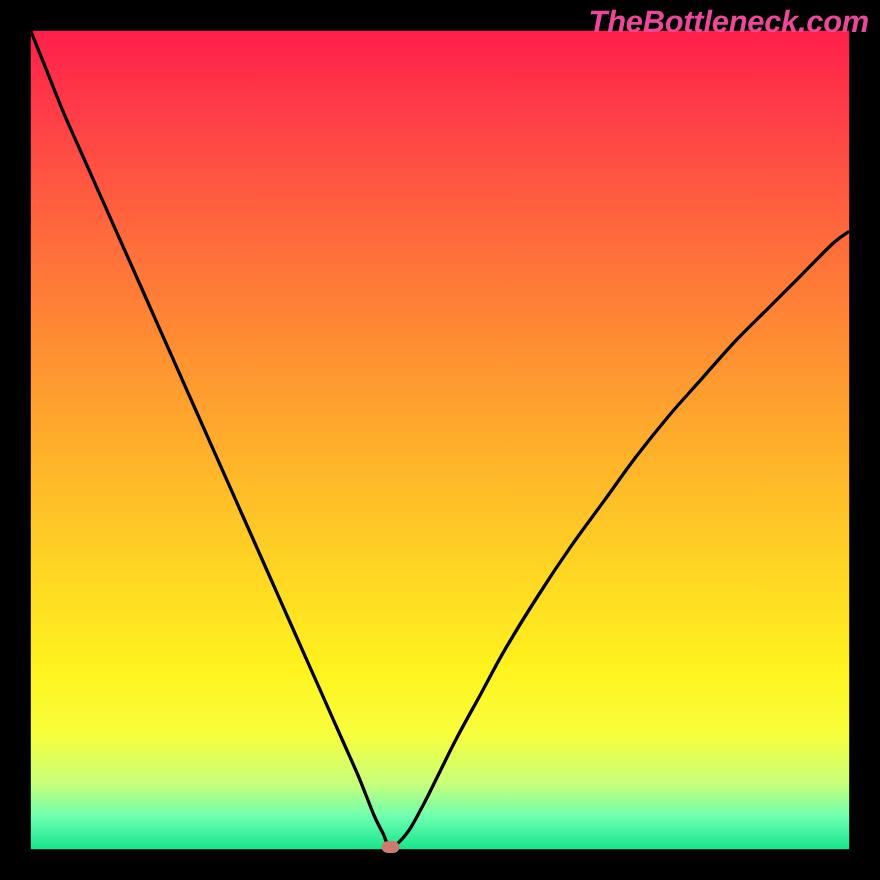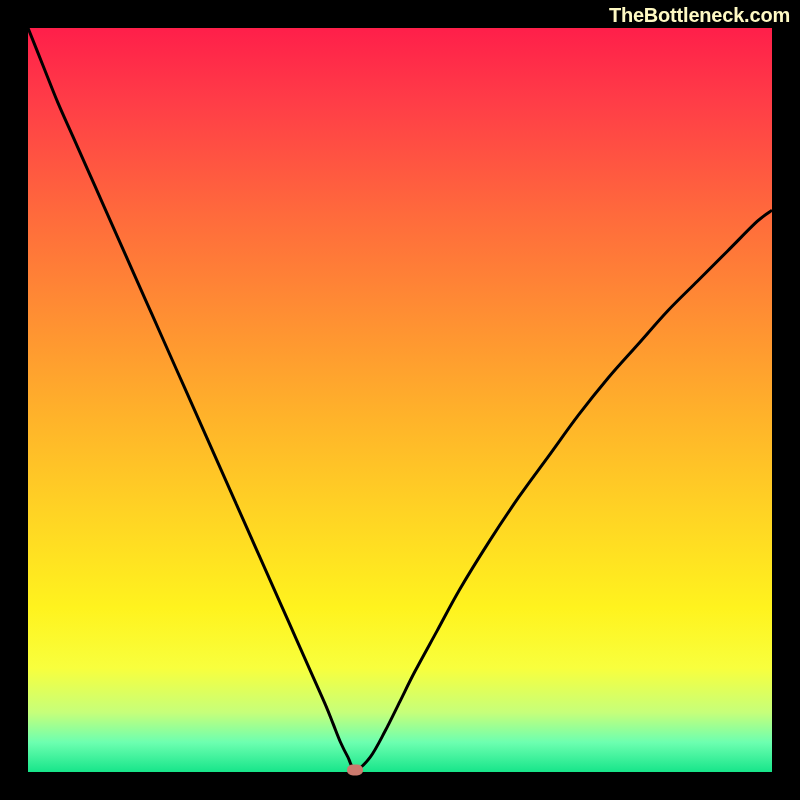--- a/index.html
+++ b/index.html
@@ -27,24 +27,25 @@
       #fff31e 78%,
       #f8ff3d 86%,
       #c6ff7a 92%,
       #6dffb0 96%,
       #17e58a 100%);
   }
   .attribution {
     position: absolute;
     top: 4px;
     right: 10px;
-    color: #fef9c3;
+    color: #ec4899;
     font-weight: 600;
-    font-size: 20px;
+    font-size: 28px;
     letter-spacing: -0.2px;
+    font-style: italic;
   }
   svg.curve {
     position: absolute;
     left: 0;
     top: 0;
     width: 744px;
     height: 744px;
     pointer-events: none;
   }
   .marker {

